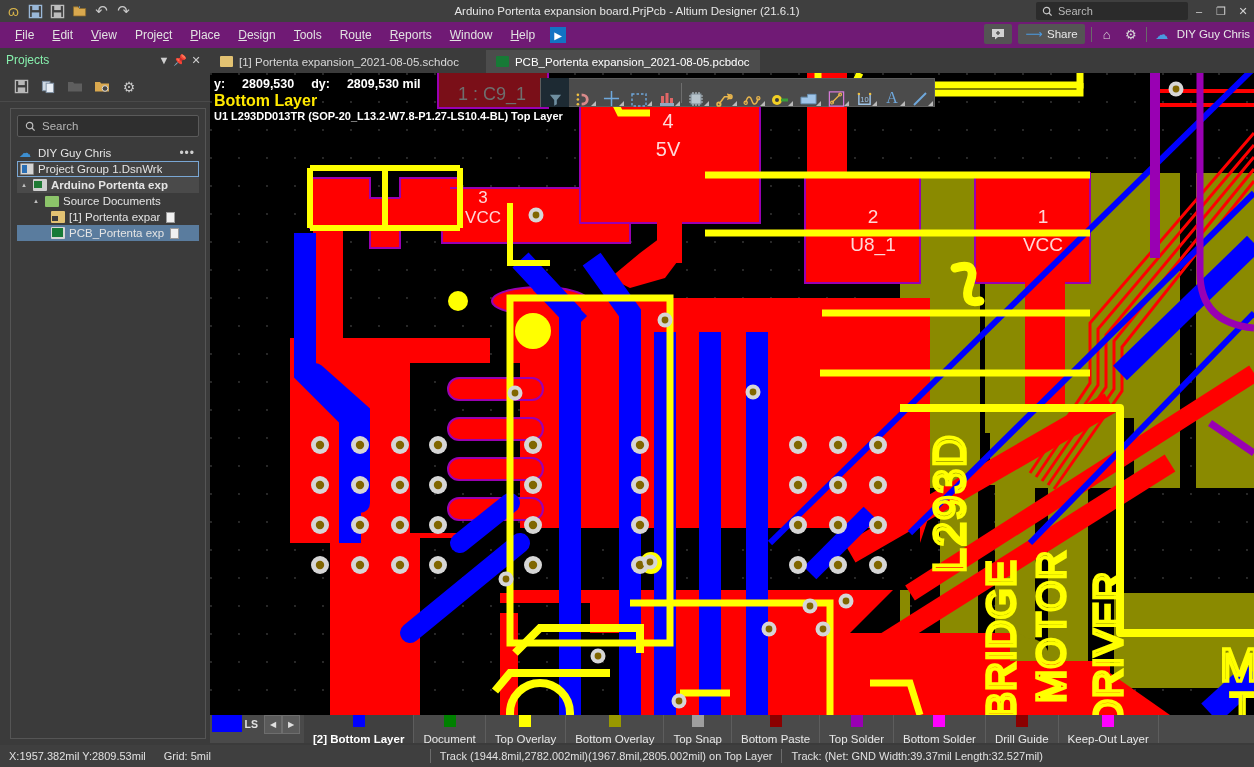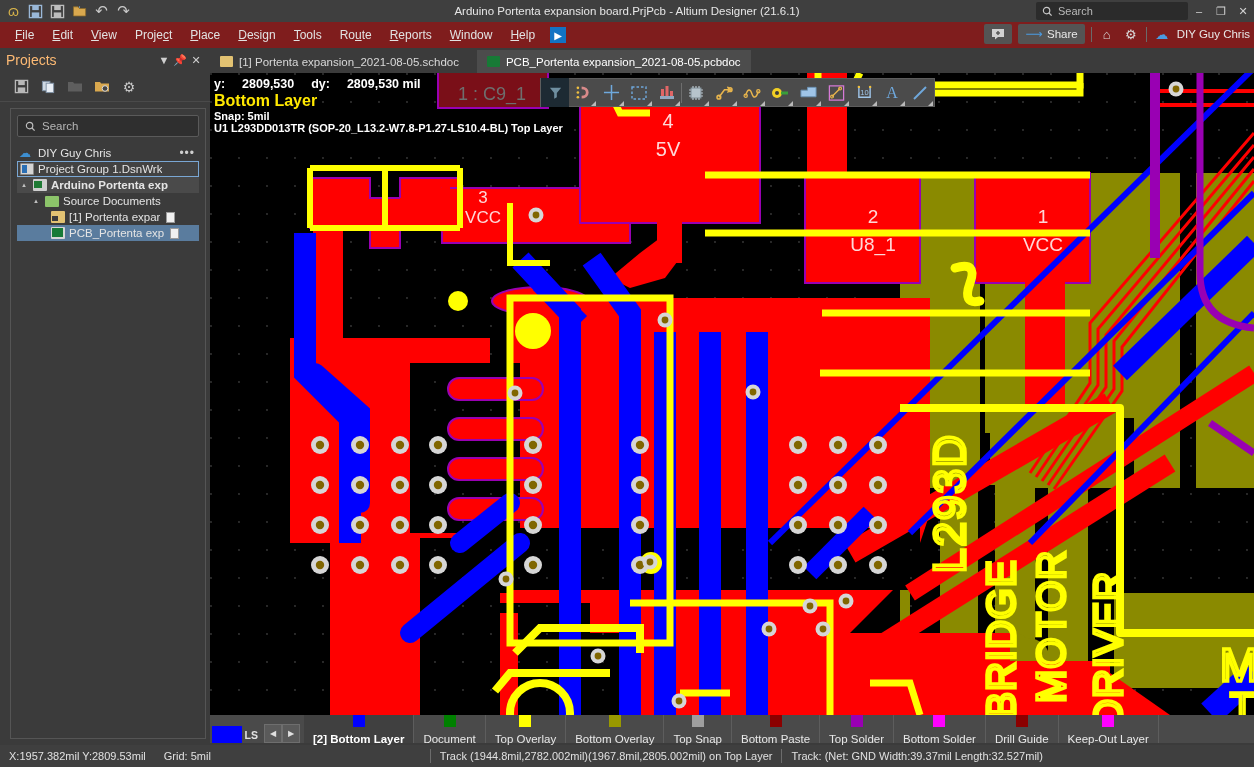--- a/index.html
+++ b/index.html
@@ -33,21 +33,21 @@
   .tb-search .ph { font-size: 11px; color: #b9b9b9; }
   .winbtns { position: absolute; right: 0; top: 0; display: flex; height: 22px; }
   .winbtn {
     width: 22px; height: 22px; display: flex; align-items: center;
     justify-content: center; color: #d2d2d2; font-size: 11px;
   }
 
   
   .menubar {
     position: absolute; top: 22px; left: 0; width: 1254px; height: 26px;
-    background: #7f1d1d; display: flex; align-items: center; padding-left: 6px;
+    background: #701a75; display: flex; align-items: center; padding-left: 6px;
   }
   .menu-item {
     padding: 3px 9px; font-size: 12px; color: #e2e2e2; cursor: default;
   }
   .menu-item u { text-decoration: underline; }
   .menu-extra {
     width: 16px; height: 16px; background: #1273c4; margin-left: 6px;
     display: flex; align-items: center; justify-content: center;
     color: #fff; font-size: 10px;
   }
@@ -66,21 +66,21 @@
 
   
   .panel {
     position: absolute; left: 0; top: 48px; width: 210px; height: 697px;
     background: #3b3b3b; display: flex; flex-direction: column;
   }
   .panel-head {
     height: 24px; display: flex; align-items: center; padding: 0 6px;
     background: #3b3b3b;
   }
-  .panel-title { font-size: 14px; color: #fdba74; flex: 1; }
+  .panel-title { font-size: 12px; color: #86efac; flex: 1; }
   .panel-head .pico { width: 16px; text-align: center; color: #cfcfcf; font-size: 11px; }
   .panel-tools {
     height: 30px; display: flex; align-items: center; gap: 9px;
     padding-left: 12px; border-bottom: 1px solid #4a4a4a;
   }
   .ptool { width: 18px; height: 18px; display: flex; align-items: center;
     justify-content: center; font-size: 13px; color: #c8c8c8; }
   .panel-body {
     flex: 1; margin: 6px 4px 6px 10px; background: #3b3b3b;
     border: 1px solid #555; padding: 6px;
@@ -115,21 +115,21 @@
   .ic-pcb::after { content:""; position:absolute; left:1px; top:1px; width:11px; height:9px;
     background:#177a36; }
   .tlabel { white-space: nowrap; overflow: hidden; }
   .tdoc { width: 9px; height: 11px; background: #f0f0f0; border:1px solid #9a9a9a;
     margin-left: 2px; flex: 0 0 auto; }
   .tdots { margin-left: auto; color: #cfcfcf; font-size: 12px; padding-right: 4px; letter-spacing:1px;}
 
   
   .doctabs {
     position: absolute; left: 210px; top: 50px; width: 1044px; height: 23px;
-    background: #3b3b3b; display: flex; align-items: flex-end; gap: 8px;
+    background: #3b3b3b; display: flex; align-items: flex-end; gap: 17px;
   }
   .doctab {
     height: 23px; display: flex; align-items: center; gap: 6px;
     padding: 0 10px; font-size: 11.5px; color: #d8d8d8;
   }
   .doctab.active { background: #4c4c4c; color: #fff; }
   .dt-ico { width: 13px; height: 11px; border-radius:1px; flex:0 0 auto; }
 
   
   .canvas {
@@ -151,35 +151,35 @@
     text-shadow: 0 0 2px #000, 0 0 3px #000; }
   .hud .mono-gap { display:inline-block; width: 10px; }
 
   
   .ftoolbar {
     position: absolute; left: 330px; top: 5px; height: 29px;
     background: #4b4b4b; display: flex; align-items: center;
     border: 1px solid #5d5d5d;
   }
   .ft-btn {
-    width: 28px; height: 29px; display: flex; align-items: center;
+    width: 28px; height: 29px; display: flex; align-items: flex-end;
     justify-content: center; position: relative; color: #dcdcdc; font-size: 14px;
   }
   .ft-btn.dark { background: #1d2a33; }
   .ft-btn::after {
     content: ""; position: absolute; right: 1px; bottom: 1px;
     border-left: 5px solid transparent; border-bottom: 5px solid #b9b9b9;
   }
   .ft-btn.nodrop::after { display: none; }
   .ft-sep { width: 1px; height: 20px; background: #6e6e6e; }
 
   
   .layerbar {
     position: absolute; left: 210px; top: 715px; width: 1044px; height: 28px;
-    background: #4a4a4a; display: flex; align-items: flex-end; gap: 0; padding-left: 2px;
+    background: #4a4a4a; display: flex; align-items: flex-start; gap: 0; padding-left: 2px;
   }
   .lb-swatchbox {
     width: 46px; height: 17px; margin-right: 2px; display:flex; align-items:center;
   }
   .lb-swatch { width: 32px; height: 17px; }
   .lb-ls { font-size: 10.5px; color: #e2e2e2; padding-left: 3px; font-weight: bold; }
   .lb-nav { display: flex; margin: 0 4px; }
   .lb-arrow {
     width: 18px; height: 19px; background: #5a5a5a; border: 1px solid #6e6e6e;
     display: flex; align-items: center; justify-content: center;
@@ -681,21 +681,20 @@
       <div class="l1">
         <span>y:</span>
         <span class="mono-gap"></span>
         <span>2809,530</span>
         <span class="mono-gap"></span>
         <span>dy:</span>
         <span class="mono-gap"></span>
         <span>2809,530 mil</span>
       </div>
       <div class="big">Bottom Layer</div>
-      <div class="sm">Snap: 5mil</div>
       <div class="sm">U1  L293DD013TR (SOP-20_L13.2-W7.8-P1.27-LS10.4-BL)  Top Layer</div>
     </div>
 
     <div class="ftoolbar">
       <div class="ft-btn dark nodrop">
         <svg width="15" height="15" viewBox="0 0 16 16">
             <path d="M2 3h12l-4.6 5.4V13l-2.8 1.6V8.4z" fill="#6f8fa0"></path>
           </svg>
       </div>
       <div class="ft-btn">

